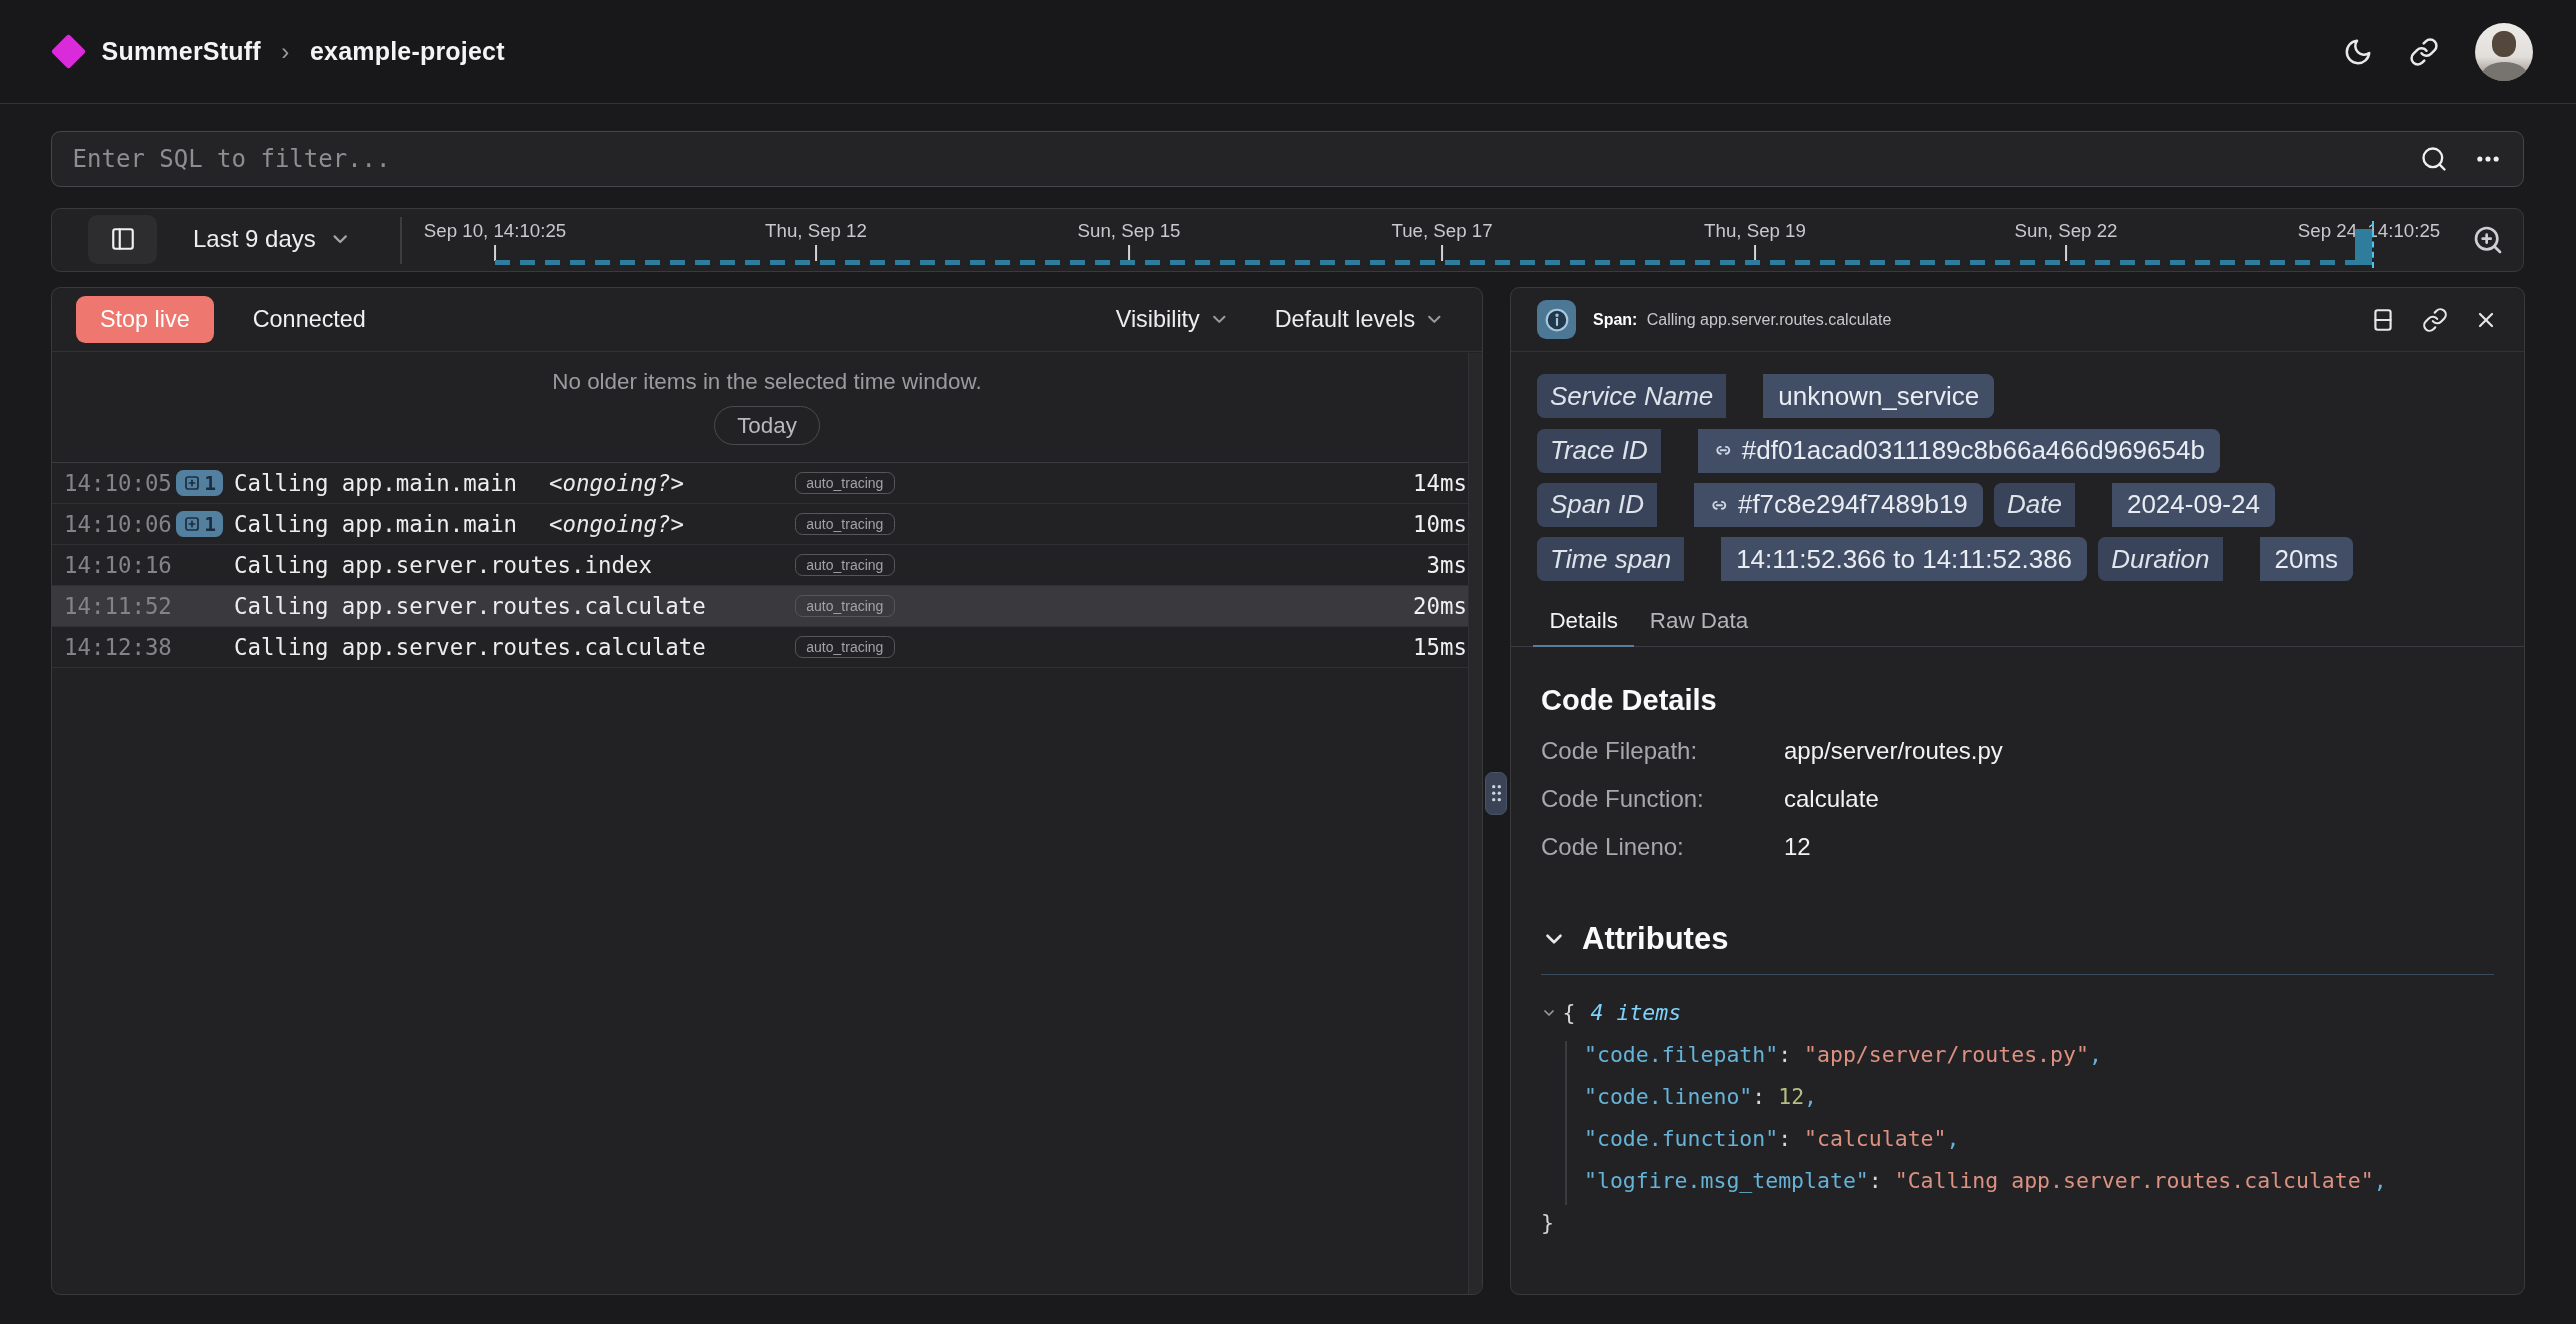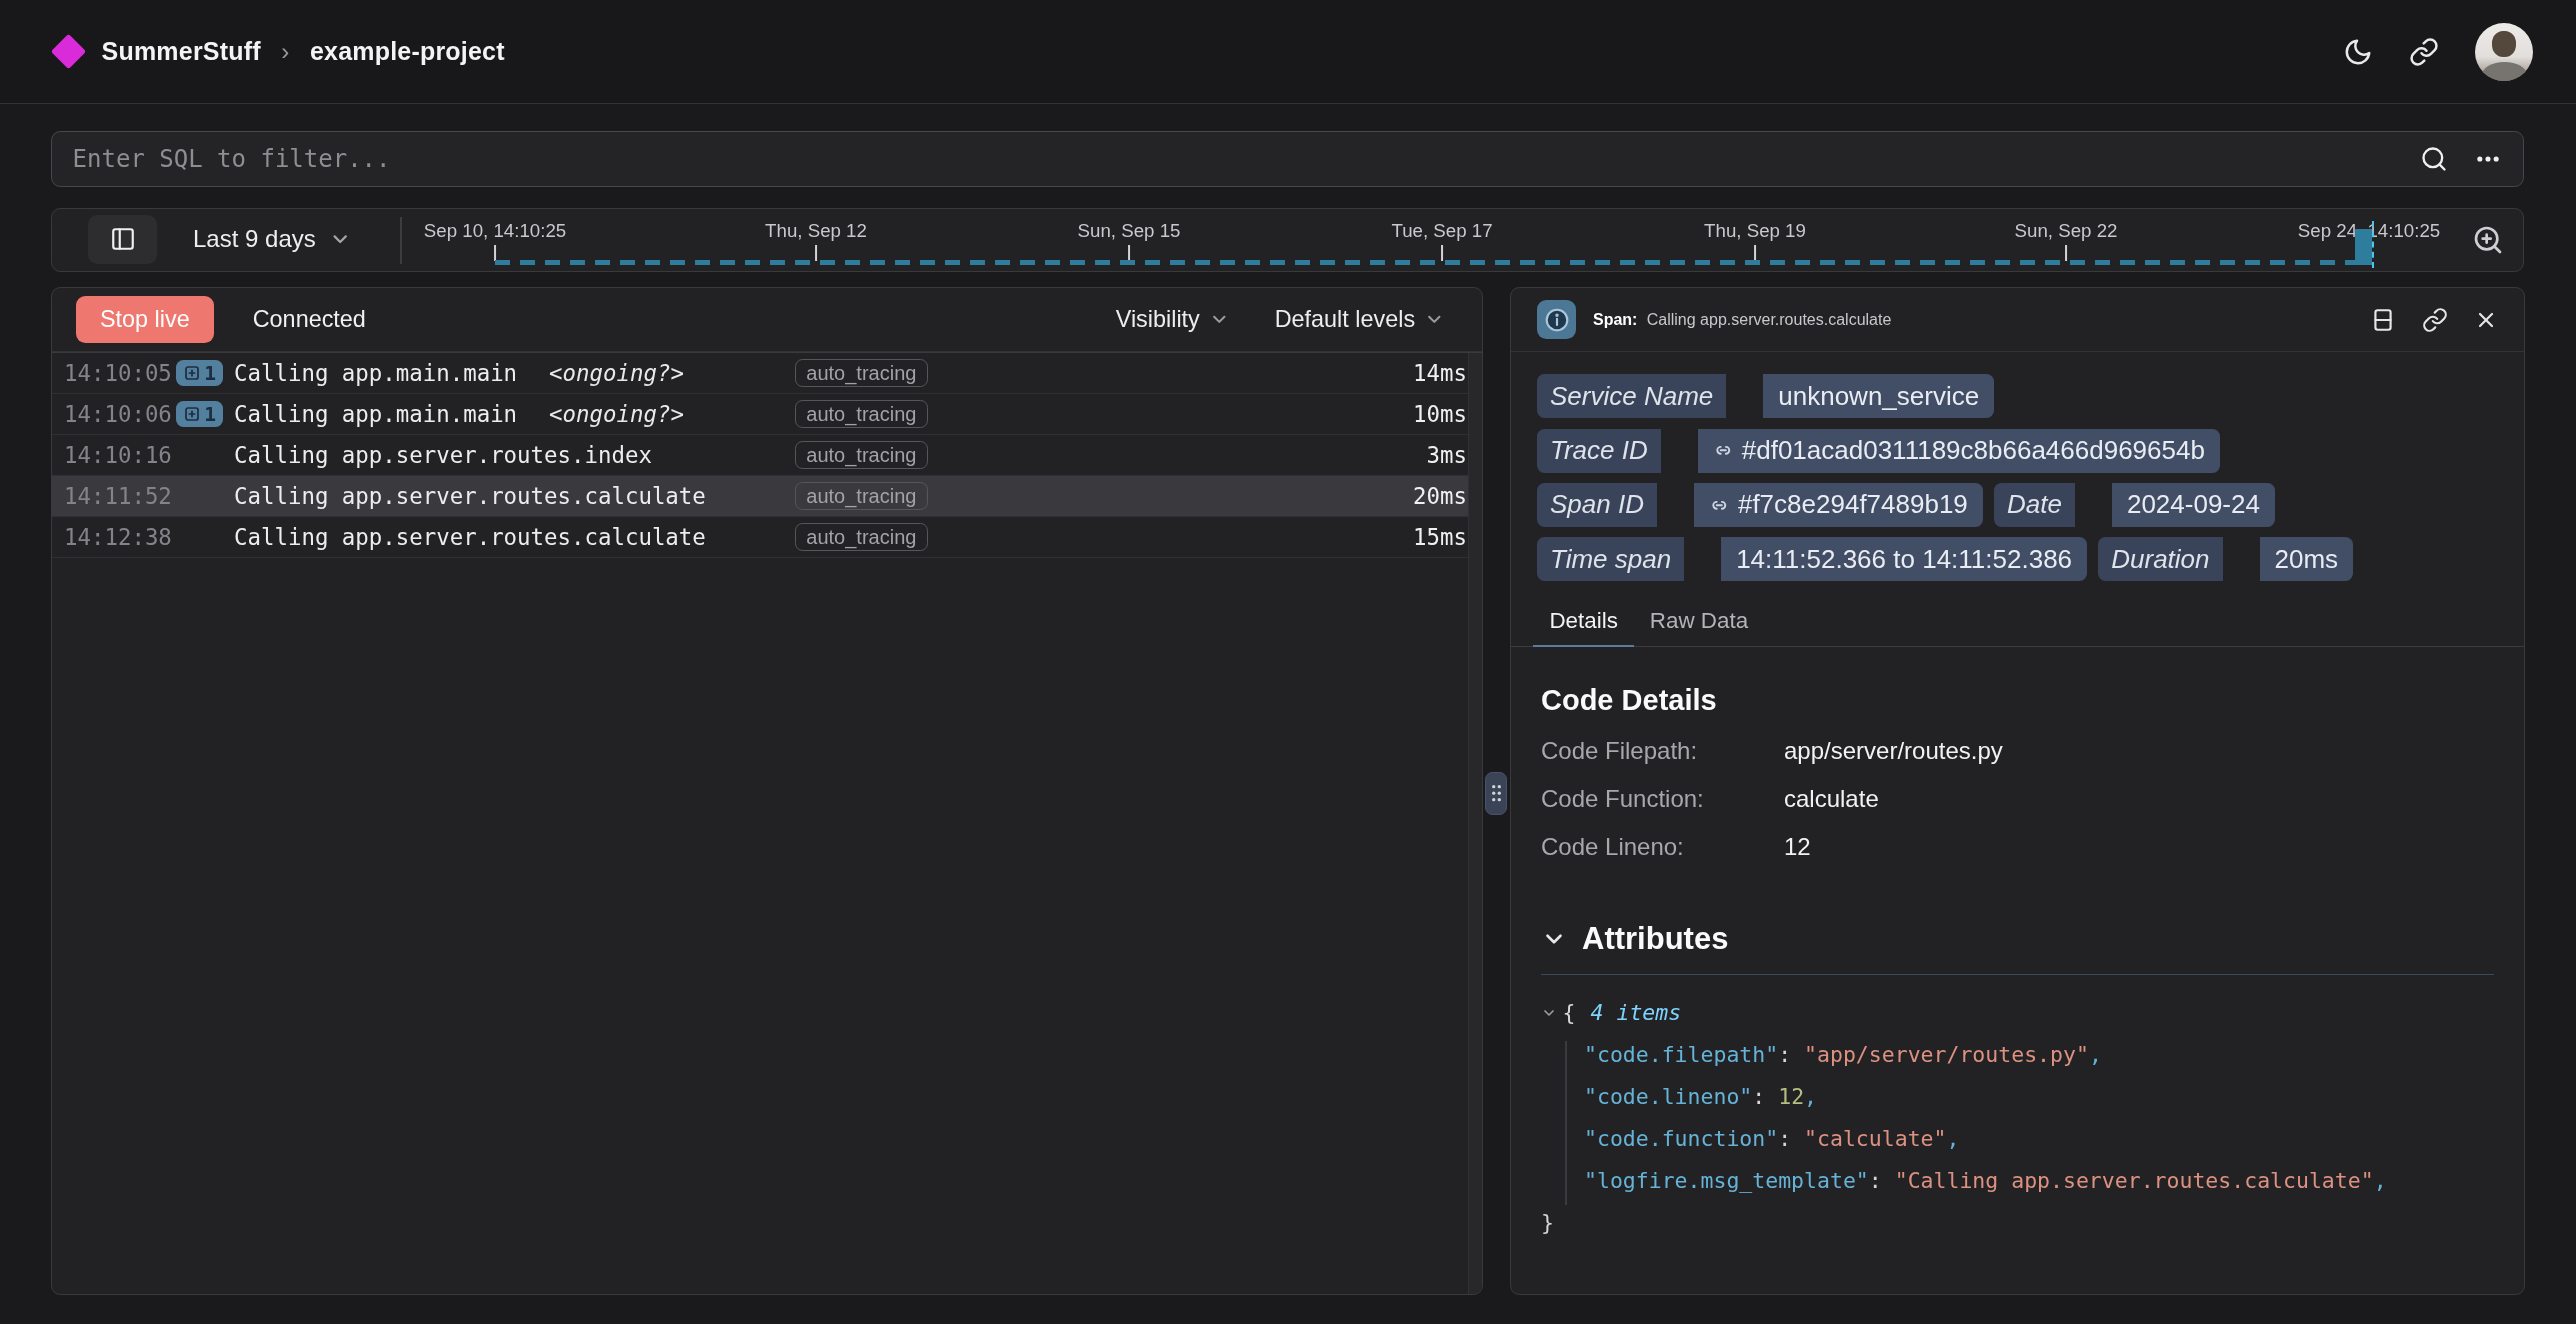--- a/index.html
+++ b/index.html
@@ -60,21 +60,21 @@
   .lp-rows { border-top:0.9px solid #3a3a3e; }
   .lrow { height:41px; display:grid; grid-template-columns:112px 58px 561px 136px 449px 1fr; align-items:center; padding:0 15px 0 12px; border-bottom:0.9px solid #303034; font-size:22.4px; cursor:pointer; }
   .lrow.selected { background:#3a3a3e; }
   .lrow .ts { color:#83838a; font-family:"DejaVu Sans Mono", monospace; }
   .count-badge { display:inline-flex; align-items:center; gap:4.7px; background:#54809f; border-radius:7.5px; padding:1.9px 7.5px; width:max-content; }
   .count-badge .cnum { color:#1b2e41; font-size:19.6px; font-weight:700; font-family:"DejaVu Sans Mono", monospace; }
   .count-badge svg { color:#1b2e41; }
   .row-diamond { width:16px; height:16px; background:#4b7da0; transform:rotate(45deg); border-radius:2.8px; margin-left:4.7px; }
   .lrow .msgcell { color:#ededef; font-family:"DejaVu Sans Mono", monospace; white-space:nowrap; }
   .lrow .suffix { font-style:italic; margin-left:32px; color:#e9e9eb; }
-  .tagpill { justify-self:start; border:1.9px solid #57575b; border-radius:7.5px; padding:1.9px 10.3px; font-size:20px; color:#a2a2a7; width:max-content; }
+  .tagpill { justify-self:start; border:1.9px solid #57575b; border-radius:7.5px; padding:1.9px 10.3px; font-size:14px; color:#a2a2a7; width:max-content; }
   .bar { height:18.7px; border-radius:934px; }
   .bar.solid { background:#3d6b8e; }
   .bar.striped { background:repeating-linear-gradient(45deg,#4f7899 0 14px,#90a1b4 14px 28px); }
   .lrow .dur { justify-self:end; color:#f0f0f2; font-family:"DejaVu Sans Mono", monospace; }
   .lp-scroll { position:absolute; top:65px; right:0; bottom:0; width:14px; background:#28282b; border-left:0.9px solid #323236; }
 
   
   .drag-handle { position:absolute; left:1485px; top:772px; width:22.4px; height:43px; border-radius:7.5px; background:#3a4456; border:0.9px solid #49546a; display:flex; align-items:center; justify-content:center; cursor:col-resize; }
 
   
@@ -223,20 +223,24 @@
         <span>Default levels</span>
         <span class="chev">
             <svg width="20.6" height="20.6" viewBox="0 0 24 24" fill="none" stroke="currentColor" stroke-width="2.4" stroke-linecap="round" stroke-linejoin="round">
               <polyline points="6 9 12 15 18 9"></polyline>
             </svg>
           </span>
       </span>
     </div>
   </div>
 
+  <div class="lp-empty">
+    <div class="empty-msg">No older items in the selected time window.</div>
+    <button class="today-btn">Today</button>
+  </div>
 
   <div class="lp-rows">
 
     <div class="lrow">
       <span class="ts">14:10:05</span>
       <span class="count-badge">
         <svg width="16" height="16" viewBox="0 0 24 24" fill="none" stroke="currentColor" stroke-width="2.6" stroke-linecap="round" stroke-linejoin="round">
             <rect x="3" y="3" width="18" height="18" rx="3"></rect>
             <line x1="12" y1="8" x2="12" y2="16"></line>
             <line x1="8" y1="12" x2="16" y2="12"></line>

